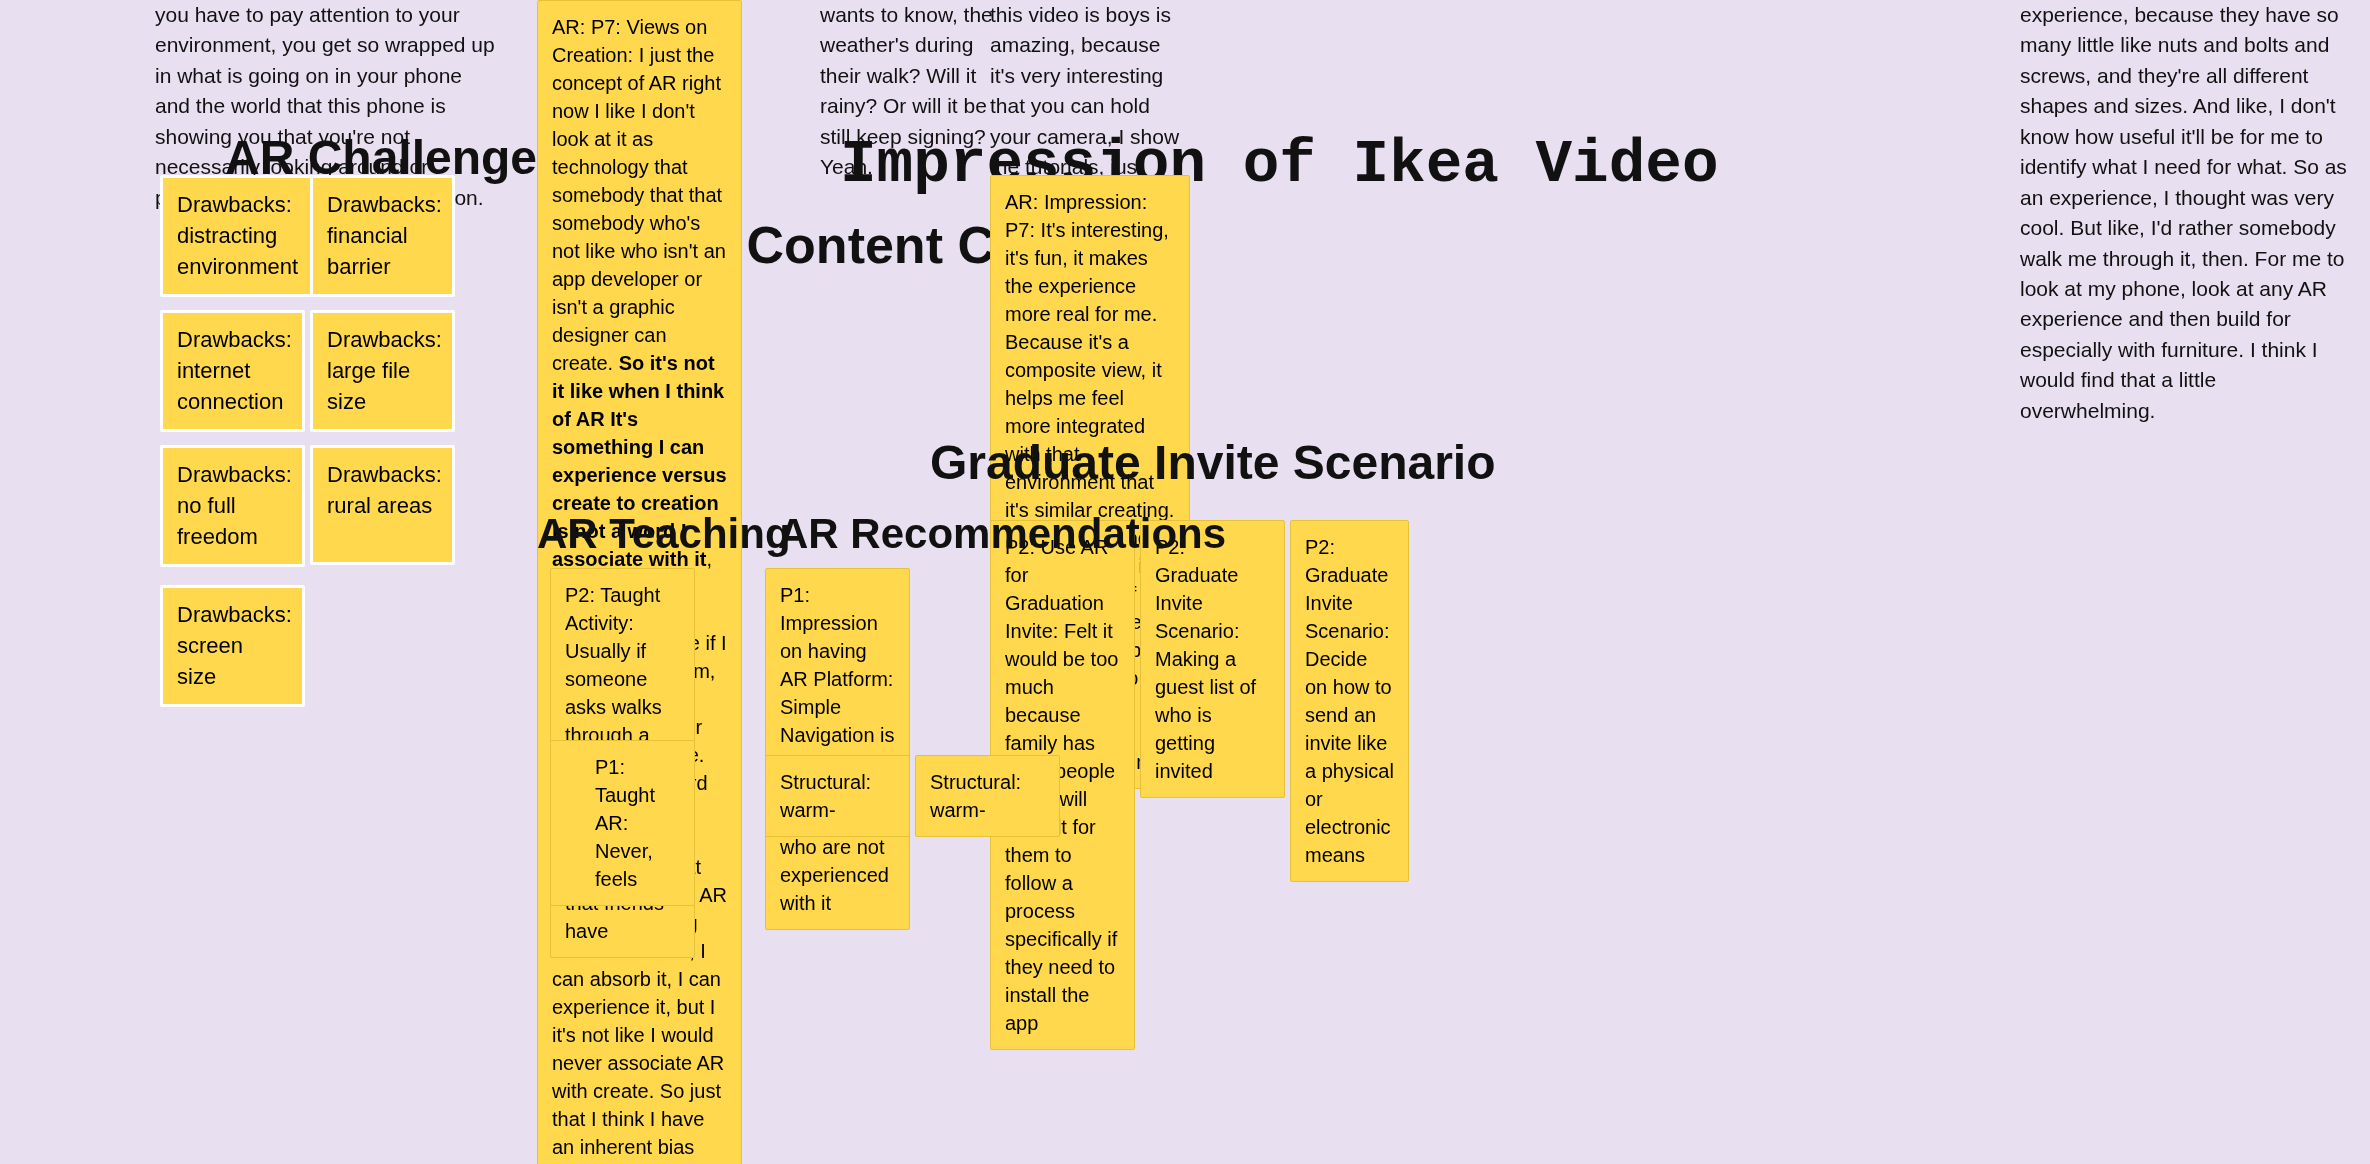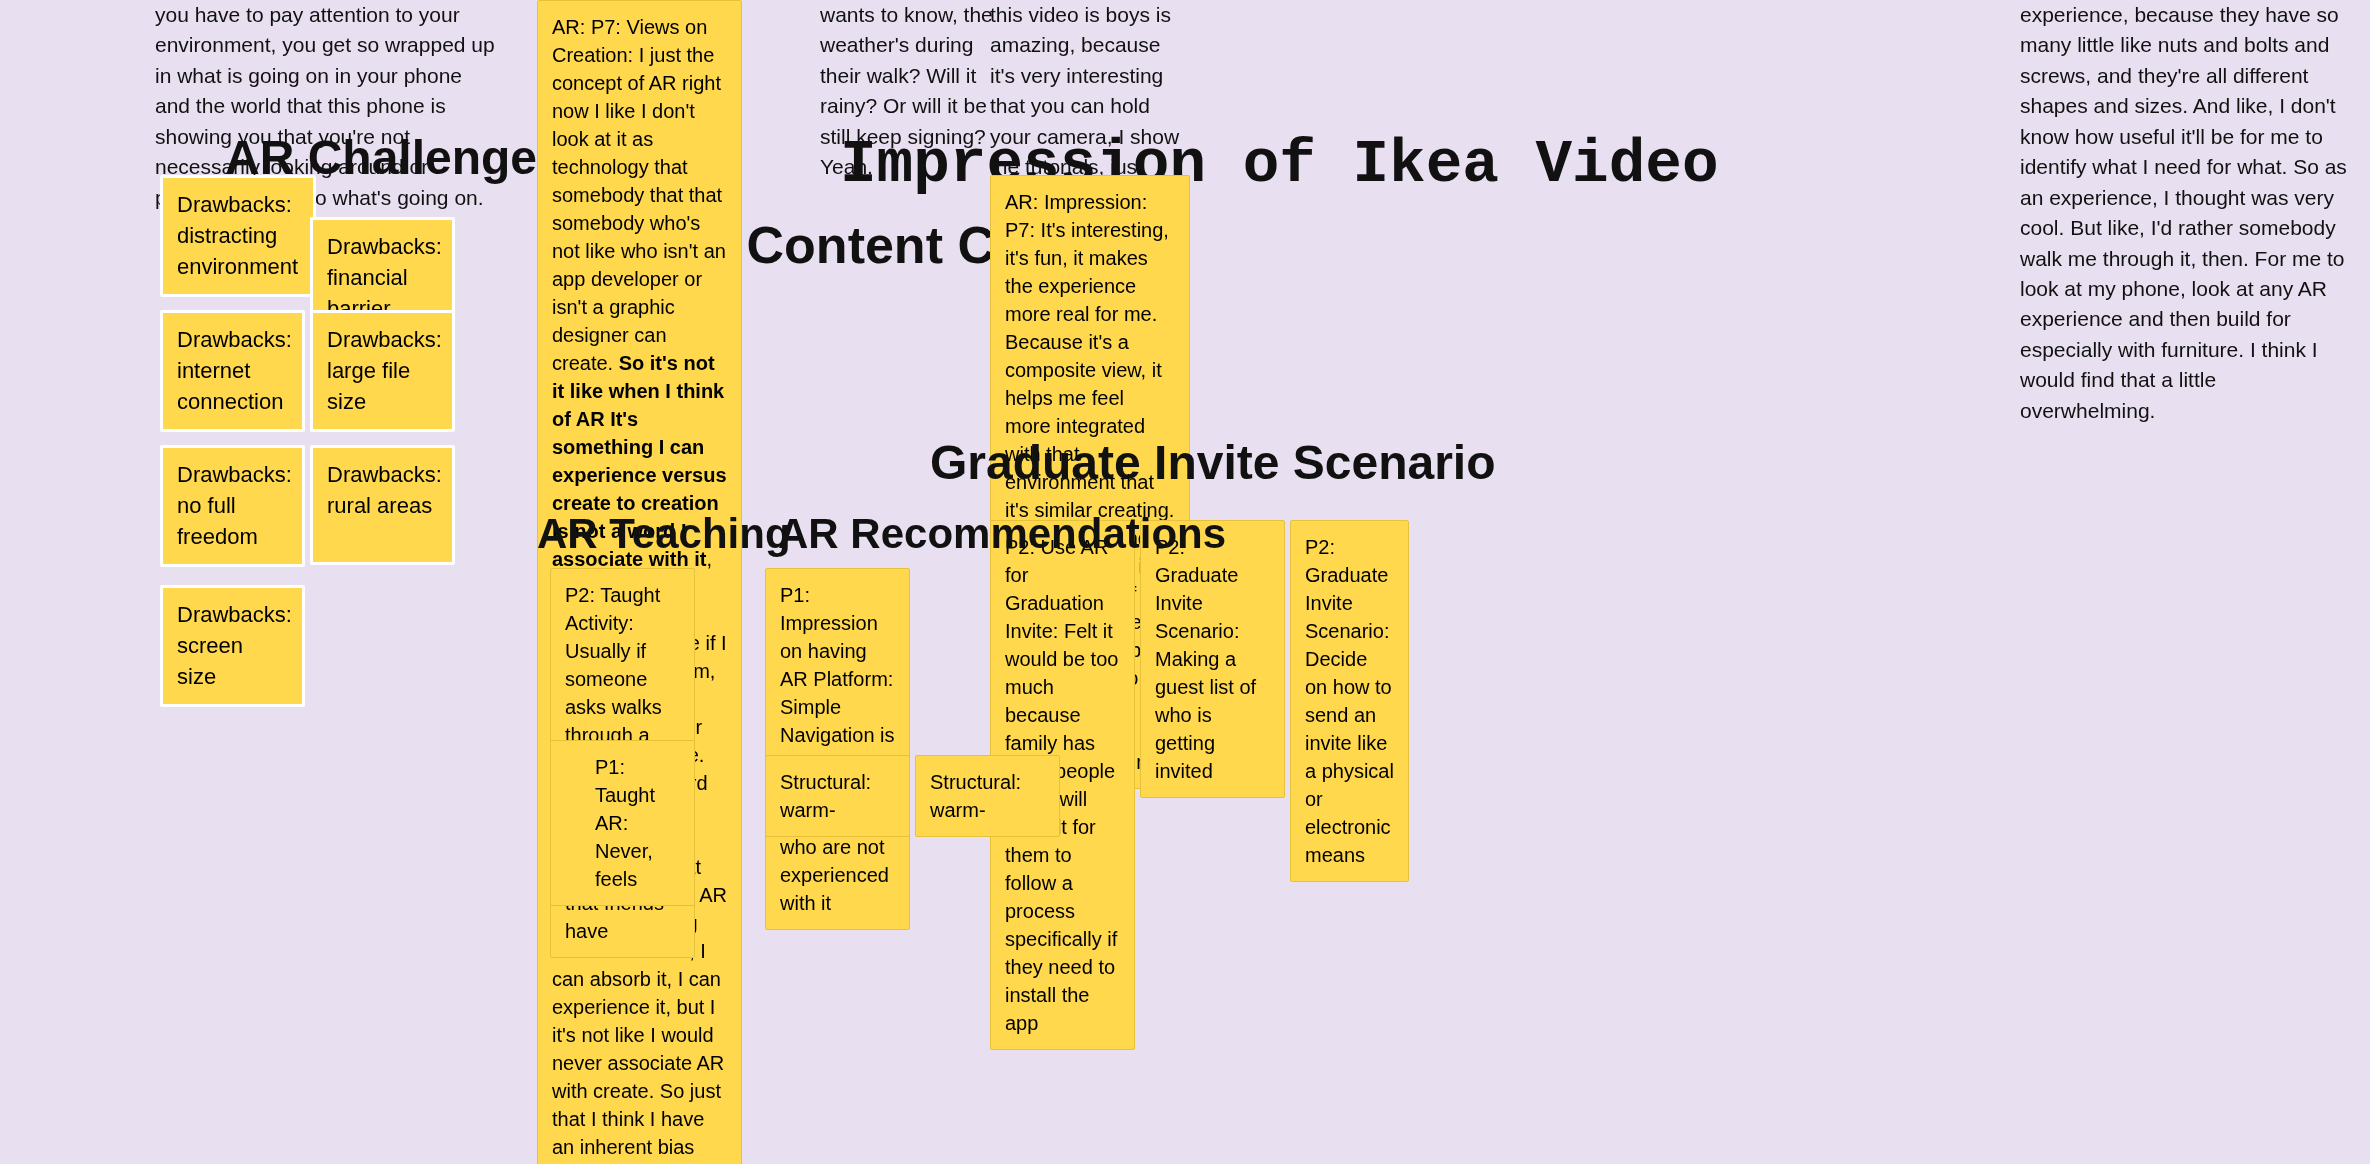--- a/index.html
+++ b/index.html
@@ -52,21 +52,21 @@
 
   <div class="text-block" style="right:20px; top:0px; width:330px;">experience, because they have so many little like nuts and bolts and screws, and they're all different shapes and sizes. And like, I don't know how useful it'll be for me to identify what I need for what. So as an experience, I thought was very cool. But like, I'd rather somebody walk me through it, then. For me to look at my phone, look at any AR experience and then build for especially with furniture. I think I would find that a little overwhelming.</div>
 
   <div class="text-block" style="left:820px; top:0px; width:195px;">wants to know, the weather's during their walk? Will it rainy? Or will it be still keep signing? Yeah.</div>
 
   <div class="text-block" style="left:990px; top:0px; width:200px;">this video is boys is amazing, because it's very interesting that you can hold your camera, I show the tutorials, just inside a mobile devices, but then I feel that I just feel it's more like the same, like I'm watching an animation rather than augmented reality. Yeah.</div>
 
   <div class="section-title" style="left:225px; top:130px;">AR Challenges</div>
 
   <div class="sticky-note white-border" style="left:160px; top:175px; width:156px; min-height:120px;">Drawbacks: distracting environment</div>
-  <div class="sticky-note white-border" style="left:310px; top:175px; width:145px; min-height:120px;margin-top:42px;">Drawbacks: financial barrier</div>
+  <div class="sticky-note white-border" style="left:310px; top:175px; width:145px; min-height:120px;">Drawbacks: financial barrier</div>
   <div class="sticky-note white-border" style="left:160px; top:310px; width:145px; min-height:120px;">Drawbacks: internet connection</div>
   <div class="sticky-note white-border" style="left:310px; top:310px; width:145px; min-height:120px;">Drawbacks: large file size</div>
   <div class="sticky-note white-border" style="left:160px; top:445px; width:145px; min-height:120px;">Drawbacks: no full freedom</div>
   <div class="sticky-note white-border" style="left:160px; top:585px; width:145px; min-height:120px;">Drawbacks: screen size</div>
   <div class="sticky-note white-border" style="left:310px; top:445px; width:145px; min-height:120px;">Drawbacks: rural areas</div>
 
   <div class="section-title" style="left:657px; top:215px; font-size:52px;">AR Content Creation</div>
 
   <div class="sticky-note" style="left:537px; top:0px; width:205px; min-height:490px; font-size:20px;">AR: P7: Views on Creation: I just the concept of AR right now I like I don't look at it as technology that somebody that that somebody who's not like who isn't an app developer or isn't a graphic designer can create. <strong>So it's not it like when I think of AR It's something I can experience versus create to creation is not a word I associate with it</strong>, because it's not technology. I understand. Like if I was on Instagram, it's as simple as creating a reel or posting a picture. So I can the word create I can associate with simple tasks that I'm familiar with. AR is not something I'm familiar with, I can absorb it, I can experience it, but I it's not like I would never associate AR with create. So just that I think I have an inherent bias that when when that I have to say if it's easy enough because I don't even know what it entails.</div>
 

